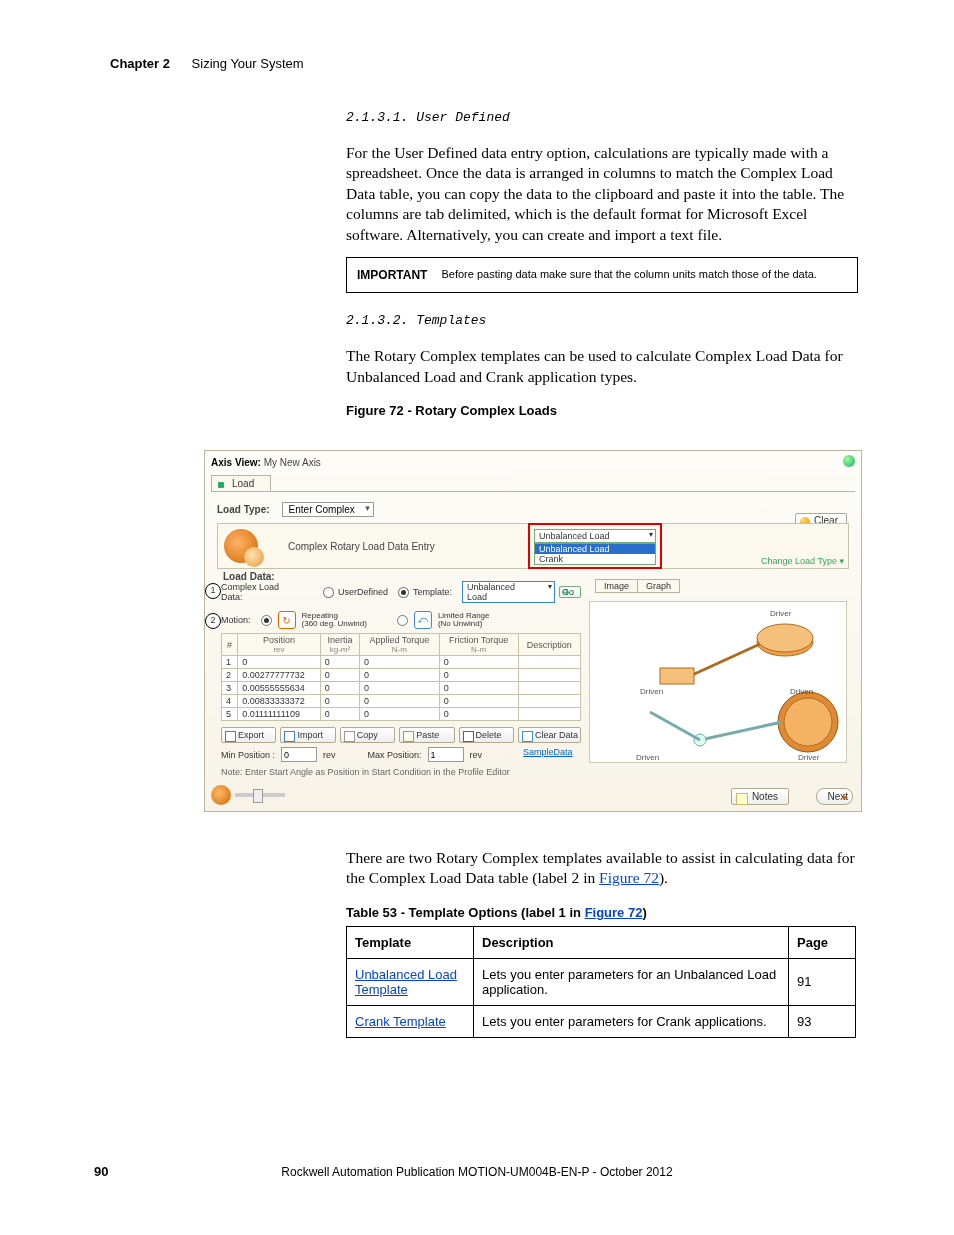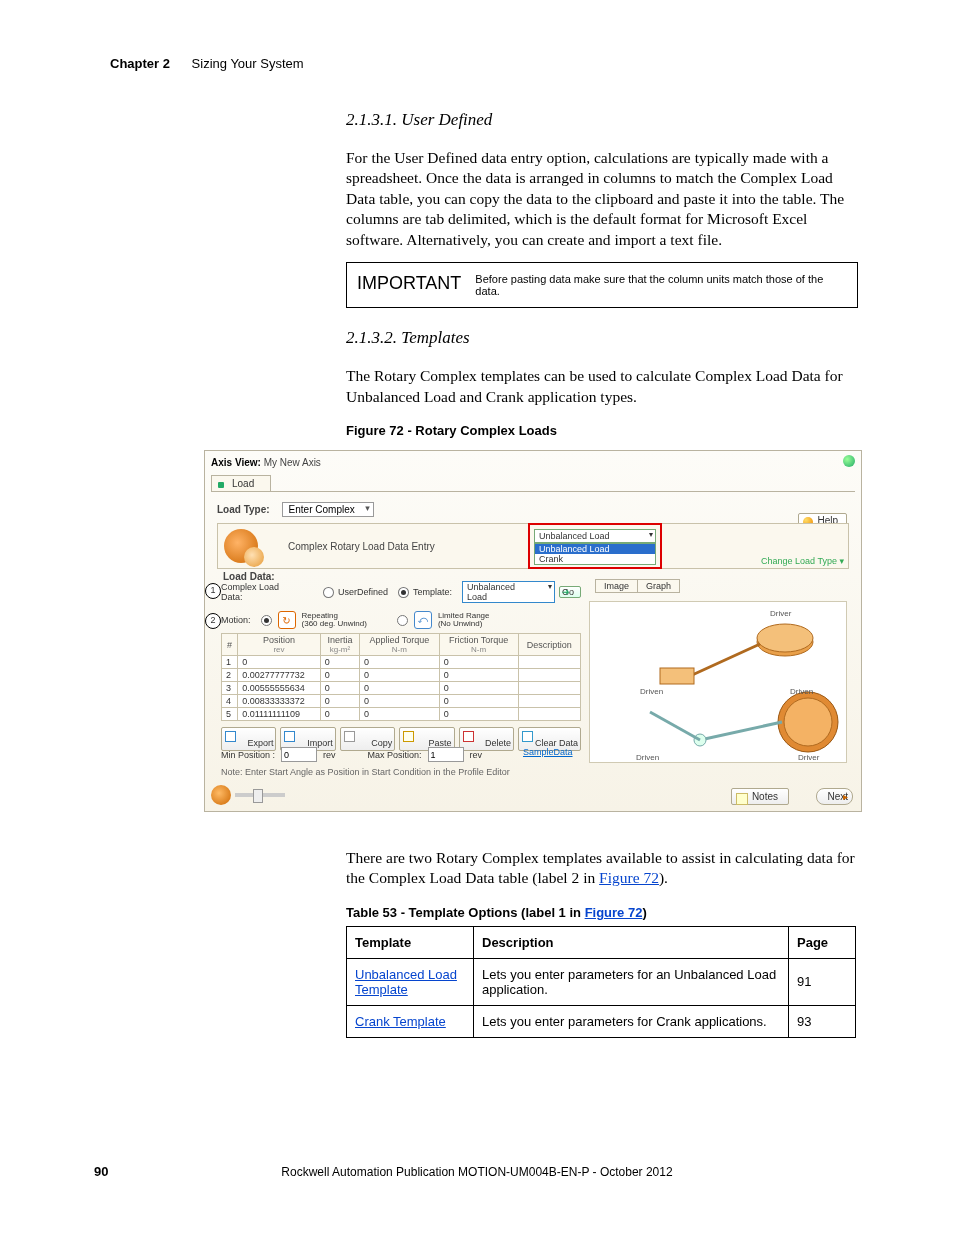--- a/index.html
+++ b/index.html
@@ -23,41 +23,41 @@
   .header .chap { font-weight: bold; }
   .header .title { margin-left: 18px; }
   .content {
     position: absolute;
     left: 346px;
     top: 110px;
     width: 510px;
   }
   .sec-heading {
     font-style: italic;
-    font-family: Liberation Serif, serif;
-    font-size: 17px;
+    font-family: Liberation Mono, monospace;
+    font-size: 13px;
     margin: 0 0 18px 0;
   }
   .body-para {
     font-family: Georgia, serif;
     font-size: 15.5px;
     line-height: 1.32;
     margin: 0 0 12px 0;
   }
   .important-box {
     border: 1px solid #000;
     width: 100%;
     display: flex;
     margin-top: 8px;
     margin-bottom: 20px;
   }
   .important-label {
     font-family: "Arial Narrow", Arial, sans-serif;
-    font-weight: normal;
-    font-size: 18px;
+    font-weight: bold;
+    font-size: 12px;
     padding: 10px 14px 10px 10px;
     white-space: nowrap;
   }
   .important-text {
     font-family: "Arial Narrow", Arial, sans-serif;
     font-size: 11px;
     padding: 10px 8px 10px 0;
     flex: 1;
   }
   .fig-caption, .tbl-caption {
@@ -197,22 +197,22 @@
   }
   .ss-table th, .ss-table td { border: 1px solid #c9c2aa; padding: 1px 4px; }
   .ss-table th { background: #fbf8ee; font-weight: normal; color: #555; }
   .ss-table th .unit { display: block; font-size: 8px; color: #888; }
   .ss-btnrow {
     position: absolute; left: 16px; top: 276px; width: 360px;
     display: flex; gap: 4px;
   }
   .ss-btn {
     flex: 1; background: linear-gradient(#fff,#eee); border: 1px solid #b0a98f;
-    font-size: 9px; padding: 10px 2px 2px 16px; position: relative; border-radius: 2px;
-    text-align: right; white-space: nowrap;
+    font-size: 9px; padding: 2px 2px 2px 16px; position: relative; border-radius: 2px;
+    text-align: left; white-space: nowrap;
   }
   .ss-btn::before { content: ""; position: absolute; left: 3px; top: 3px; width: 9px; height: 9px; }
   .ss-btn.exp::before { background: #fff; border: 1px solid #38c; }
   .ss-btn.imp::before { background: #fff; border: 1px solid #38c; }
   .ss-btn.cpy::before { background: #fff; border: 1px solid #999; }
   .ss-btn.pst::before { background: #ffe; border: 1px solid #c90; }
   .ss-btn.del::before { background: #fff; border: 1px solid #c33; }
   .ss-btn.clr::before { background: #fff; border: 1px solid #39c; }
   .ss-minmax {
     position: absolute; left: 16px; top: 296px; width: 360px; font-size: 9px;
@@ -301,21 +301,21 @@
       <b>Axis View:</b>
       <span>My New Axis</span>
     </div>
     <div class="ss-tab">Load</div>
     <div class="ss-tab-line"></div>
 
     <div class="ss-loadtype-row">
       <span class="ss-label">Load Type:</span>
       <span class="ss-dropdown">Enter Complex</span>
     </div>
-    <div class="ss-help-btn">Help</div>
+    <div class="ss-help-btn">Clear</div>
 
     <div class="ss-main-panel">
       <div class="ss-gear-icon"></div>
       <div class="ss-main-title">Complex Rotary Load Data Entry</div>
       <div class="ss-red-box">
         <div class="ss-red-dd">Unbalanced Load</div>
         <div class="ss-red-list">
           <div class="sel">Unbalanced Load</div>
           <div>Crank</div>
         </div>

